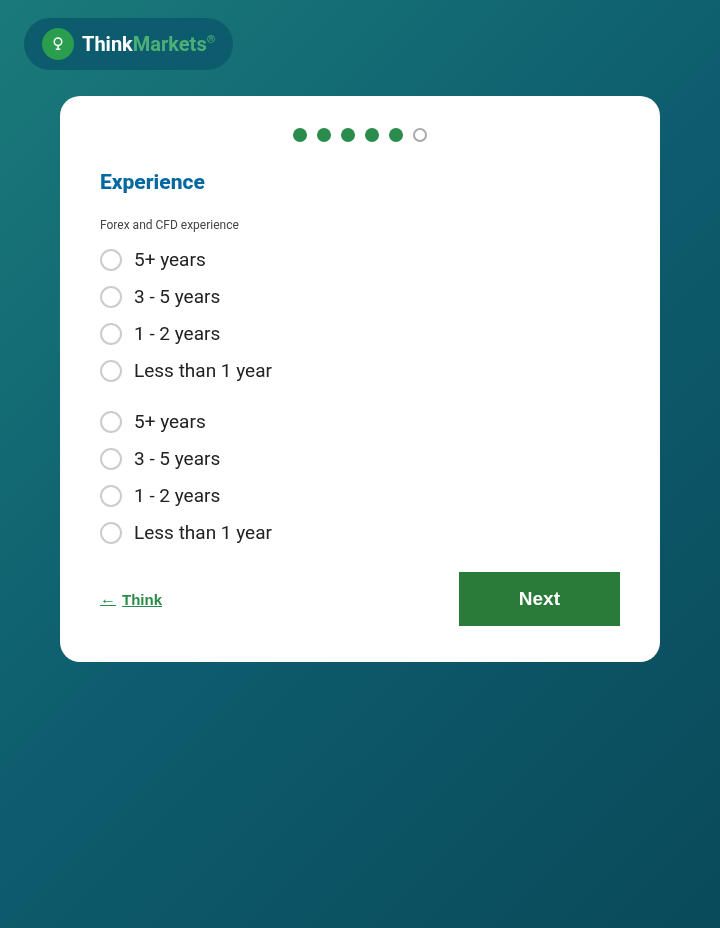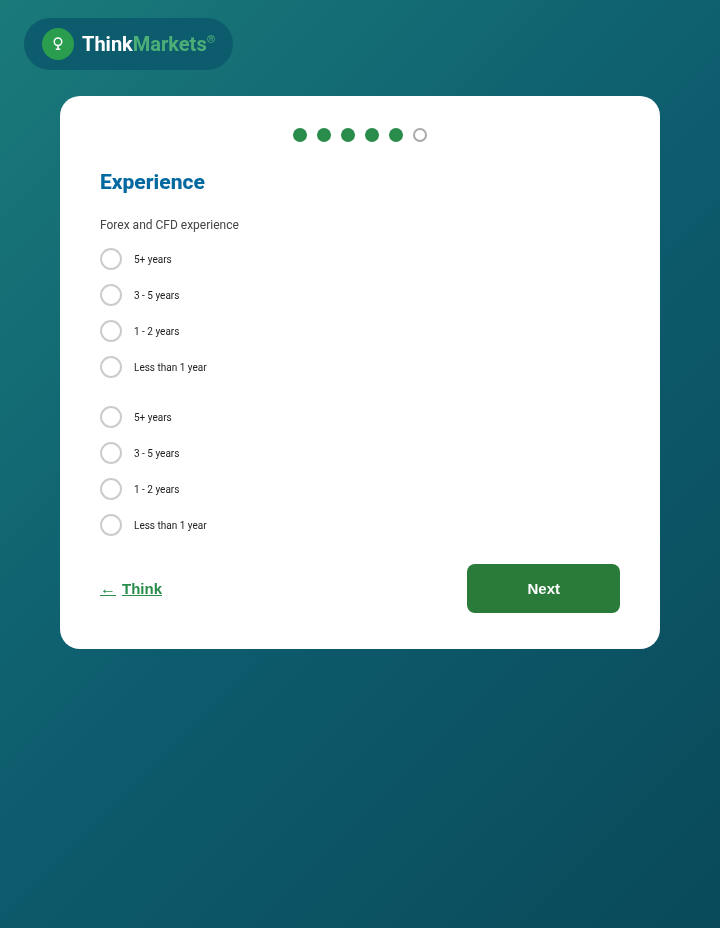--- a/index.html
+++ b/index.html
@@ -123,21 +123,21 @@
       border-radius: 50%;
       border: 2px solid #ccc;
       flex-shrink: 0;
       background: white;
       display: flex;
       align-items: center;
       justify-content: center;
     }
 
     .radio-label {
-      font-size: 10px;
+      font-size: 19px;
       color: #222;
       text-align: center;
     }
 
     .footer-actions {
       display: flex;
       align-items: center;
       justify-content: space-between;
       margin-top: 8px;
     }
@@ -157,23 +157,23 @@
 
     .back-arrow {
       font-size: 16px;
       color: #2a8c4a;
     }
 
     .next-btn {
       background: #2a7a3a;
       color: white;
       border: none;
-      border-radius: 8px;
+      border-radius: 0;
       padding: 16px 60px;
-      font-size: 15px;
+      font-size: 19px;
       font-weight: 700;
       cursor: pointer;
     }
   </style>
 </head>
 <body>
 
 <div class="header">
   <div class="logo-container">
     <div class="logo-icon">

